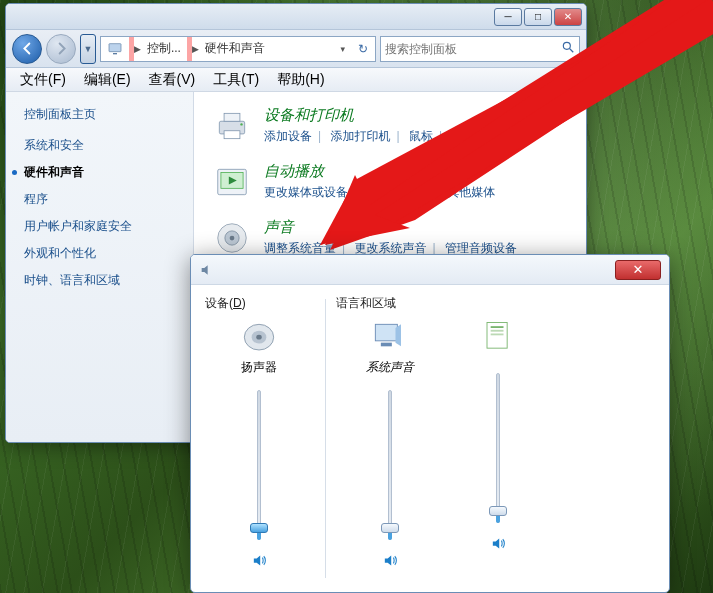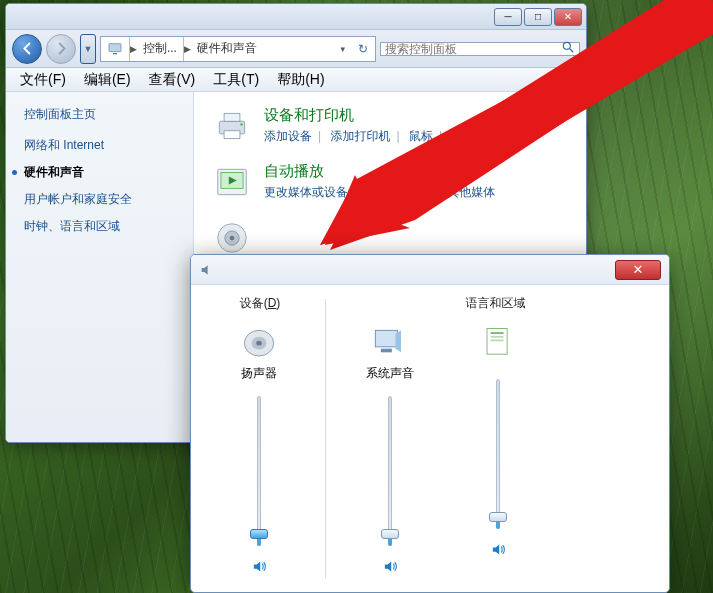--- a/index.html
+++ b/index.html
@@ -48,25 +48,25 @@
     background:radial-gradient(circle at 35% 30%,#6fa8e8,#1d5ca8);
     border:1px solid #285a93; display:flex; align-items:center; justify-content:center;
     color:#fff; font-size:15px; cursor:pointer;
   }
   .navbtn.fwd { background:radial-gradient(circle at 35% 30%,#dfe7f1,#a8b9cf); color:#5c6d80; border-color:#99aabf;}
   .navbtn.drop { width:16px; height:30px; border-radius:3px; background:linear-gradient(#e6edf5,#c4d2e3); color:#4c6a8d;font-size:9px;}
   .addrbar {
     flex:1; height:26px; border:1px solid #8ca6c4; background:#fff;
     display:flex; align-items:center; font-size:12px; color:#333; overflow:hidden;
   }
-  .addrbar .seg { padding:0 6px; border-right:1px solid #fca5a5; height:100%; display:flex; align-items:center;}
+  .addrbar .seg { padding:0 6px; border-right:5px solid #fca5a5; height:100%; display:flex; align-items:center;}
   .addrbar .arr { font-size:9px; color:#555; }
   .addrbar .ref { width:24px; text-align:center; color:#3a6aa5; cursor:pointer;}
   .searchbox {
-    width:200px; height:14px; border:1px solid #8ca6c4; background:#fff;
+    width:200px; height:26px; border:1px solid #8ca6c4; background:#fff;
     display:flex; align-items:center; padding:0 4px; color:#777;gap:7px;
   }
   .searchbox input { border:none; flex:1; font-size:12px; color:#333; outline:none; background:transparent;}
   .searchbox .mag { color:#3a6aa5; font-size:13px;}
 
   .menubar {
     height:24px; display:flex; align-items:center; gap:2px; padding:0 6px;
     background:linear-gradient(#f7f9fc,#e6ecf4); border-bottom:1px solid #cfd8e4;
     font-size:14px;
   }
@@ -87,21 +87,21 @@
   .sidebar li.active { color:#000; font-weight:600;}
   .sidebar li.active::before {
     content:""; position:absolute; left:-12px; top:6px; width:5px; height:5px;
     background:#1a6ac4; border-radius:50%;
   }
 
   .content { flex:1; padding:14px 18px; overflow:hidden; font-size:12px;}
   .category { display:flex; gap:12px; margin-bottom:16px; align-items:flex-start;}
   .cat-icon { width:40px; height:40px; flex-shrink:0; display:flex; align-items:center; justify-content:center;}
   .cat-icon svg { width:38px; height:38px;}
-  .cat-text .title { color:#0b7a20; font-size:15px; margin-bottom:3px; cursor:pointer;}
+  .cat-text .title { color:#0b7a20; font-size:15px; margin-bottom:3px; cursor:pointer;font-style:italic;}
   .cat-text .links { color:#1a4f8b;}
   .cat-text .links span { cursor:pointer;margin-top:36px;}
   .cat-text .links .sep { color:#9db4cd; margin:0 6px; cursor:default;}
 
   
   .red-arrow {
     position:absolute; left:320px; top:-10px; width:400px; height:260px;
     pointer-events:none; z-index:5;
   }
 
@@ -119,24 +119,24 @@
   }
   .mixer-title .spk { width:16px;height:16px;margin-right:7px; color:#5c7a9b;}
   .mixer-title .spacer { flex:1;}
   .mixer-title .close {
     width:46px; height:20px; border:1px solid #8a2020; border-radius:3px;
     background:linear-gradient(#e96a6a,#c13030); color:#fff;
     display:flex; align-items:center; justify-content:center; font-size:13px; cursor:pointer;
   }
   .mixer-body { display:flex; height:calc(100% - 30px); padding:10px 14px;}
   .mixer-col { flex:1; display:flex; flex-direction:column; }
-  .mixer-head { font-size:12px; color:#222; margin-bottom:10px;text-align:center;}
+  .mixer-head { font-size:12px; color:#222; margin-bottom:4px;}
   .mixer-head u { text-decoration:underline;}
   .mixer-sep { width:1px; background:#d6dee8; margin:4px 10px;}
-  .devrow { display:flex; gap:0; }
+  .devrow { display:flex; gap:0;font-style:italic; }
   .devitem { width:108px; display:flex; flex-direction:column; align-items:center;}
   .devicon { width:44px; height:38px; display:flex; align-items:center; justify-content:center;}
   .devname { font-size:12px; margin-top:5px;}
   .slider-track {
     position:relative; width:28px; height:150px; margin-top:14px;
     display:flex; justify-content:center;
   }
   .slider-track .rail {
     width:4px; height:100%;
     background:linear-gradient(#cfd8e3,#e7edf4);
@@ -216,23 +216,25 @@
     <span>编辑(E)</span>
     <span>查看(V)</span>
     <span>工具(T)</span>
     <span>帮助(H)</span>
   </div>
 
   <div class="body">
     <div class="sidebar">
       <div class="home">控制面板主页</div>
       <ul>
-        <li>网络和 Internet</li>
+        <li>系统和安全</li>
         <li class="active">硬件和声音</li>
+        <li>程序</li>
         <li>用户帐户和家庭安全</li>
+        <li>外观和个性化</li>
         <li>时钟、语言和区域</li>
       </ul>
     </div>
 
     <div class="content">
 
       <div class="category">
         <div class="cat-icon">
           <svg viewBox="0 0 48 48">
               <rect x="8" y="18" width="32" height="16" rx="2" fill="#d7dee7" stroke="#7e94ad"></rect>
@@ -269,20 +271,28 @@
         </div>
       </div>
 
       <div class="category">
         <div class="cat-icon">
           <svg viewBox="0 0 48 48">
               <circle cx="24" cy="24" r="18" fill="#e7ebef" stroke="#8a9bad"></circle>
               <circle cx="24" cy="24" r="9" fill="#bcc8d4" stroke="#7a8b9d"></circle>
               <circle cx="24" cy="24" r="3" fill="#6a7a8a"></circle>
             </svg>
+        </div>
+        <div class="cat-text">
+          <div class="title">声音</div>
+          <div class="links">
+            <span>调整系统音量</span><span class="sep">|</span>
+            <span>更改系统声音</span><span class="sep">|</span>
+            <span>管理音频设备</span>
+          </div>
         </div>
       </div>
 
     </div>
   </div>
 </div>
 
 <svg class="red-arrow" viewBox="0 0 400 260">
   <polygon points="370,10 400,30 95,230 10,260 40,200 360,0" fill="#e41818"></polygon>
 

